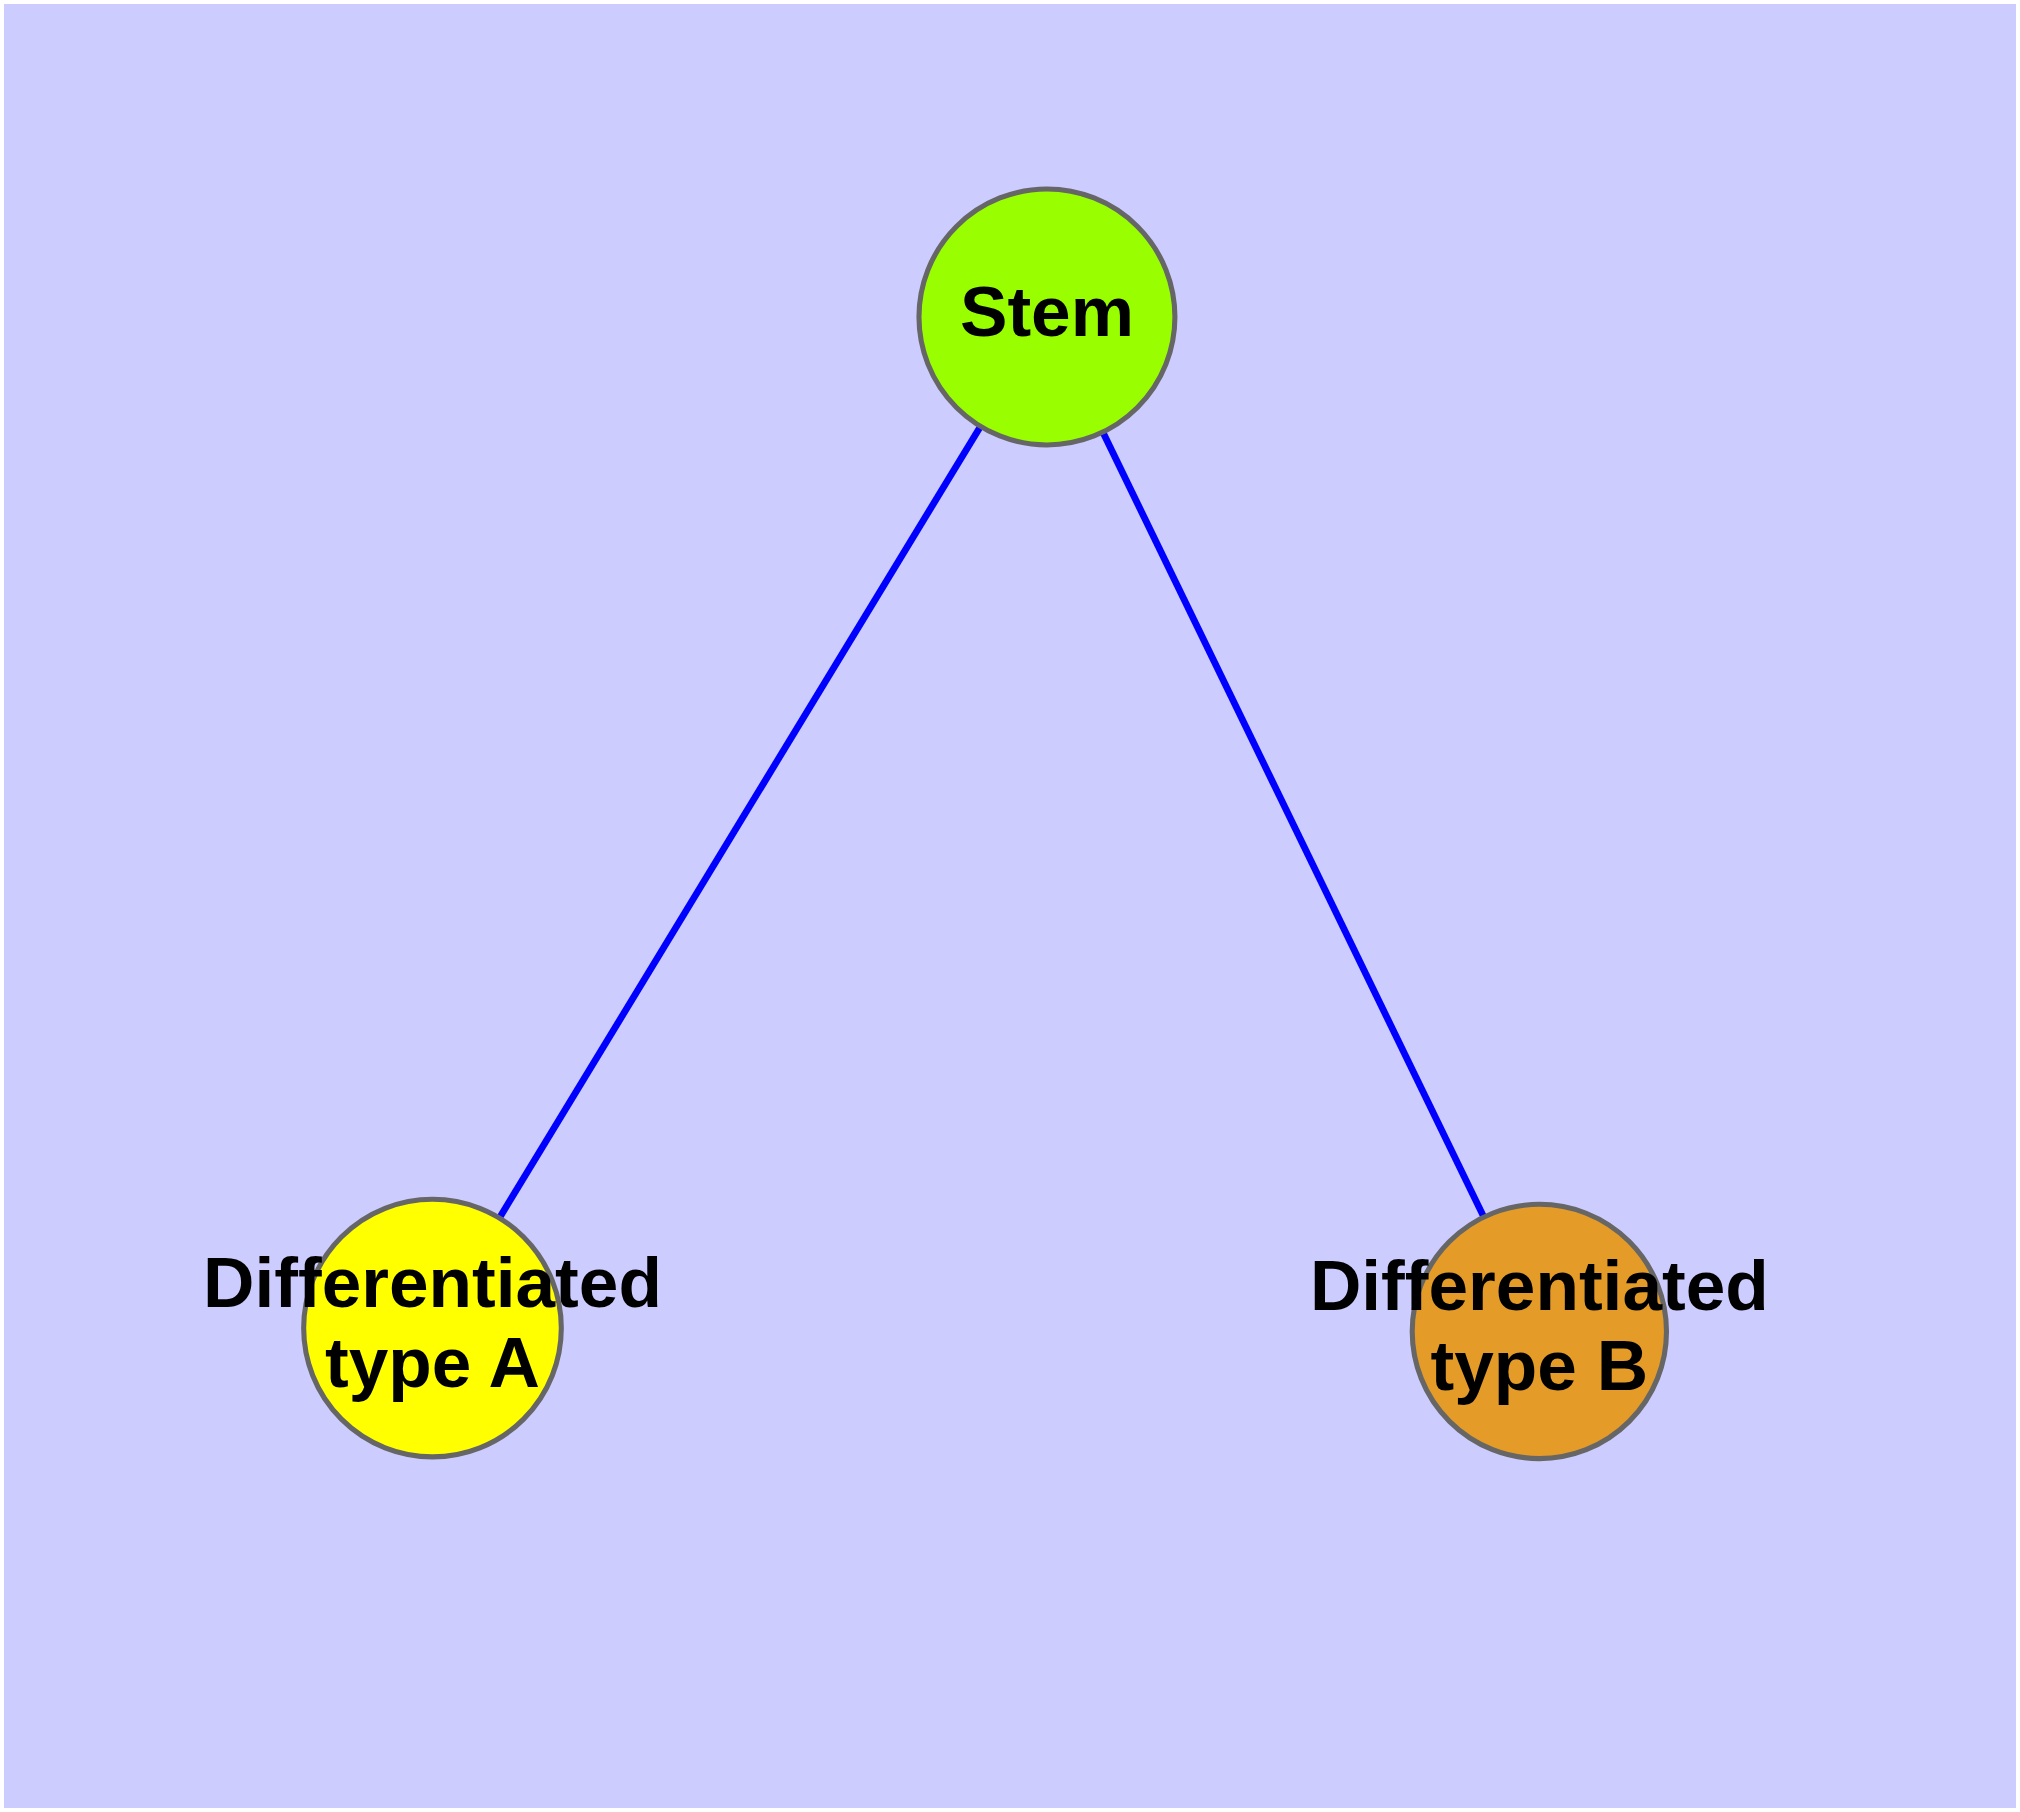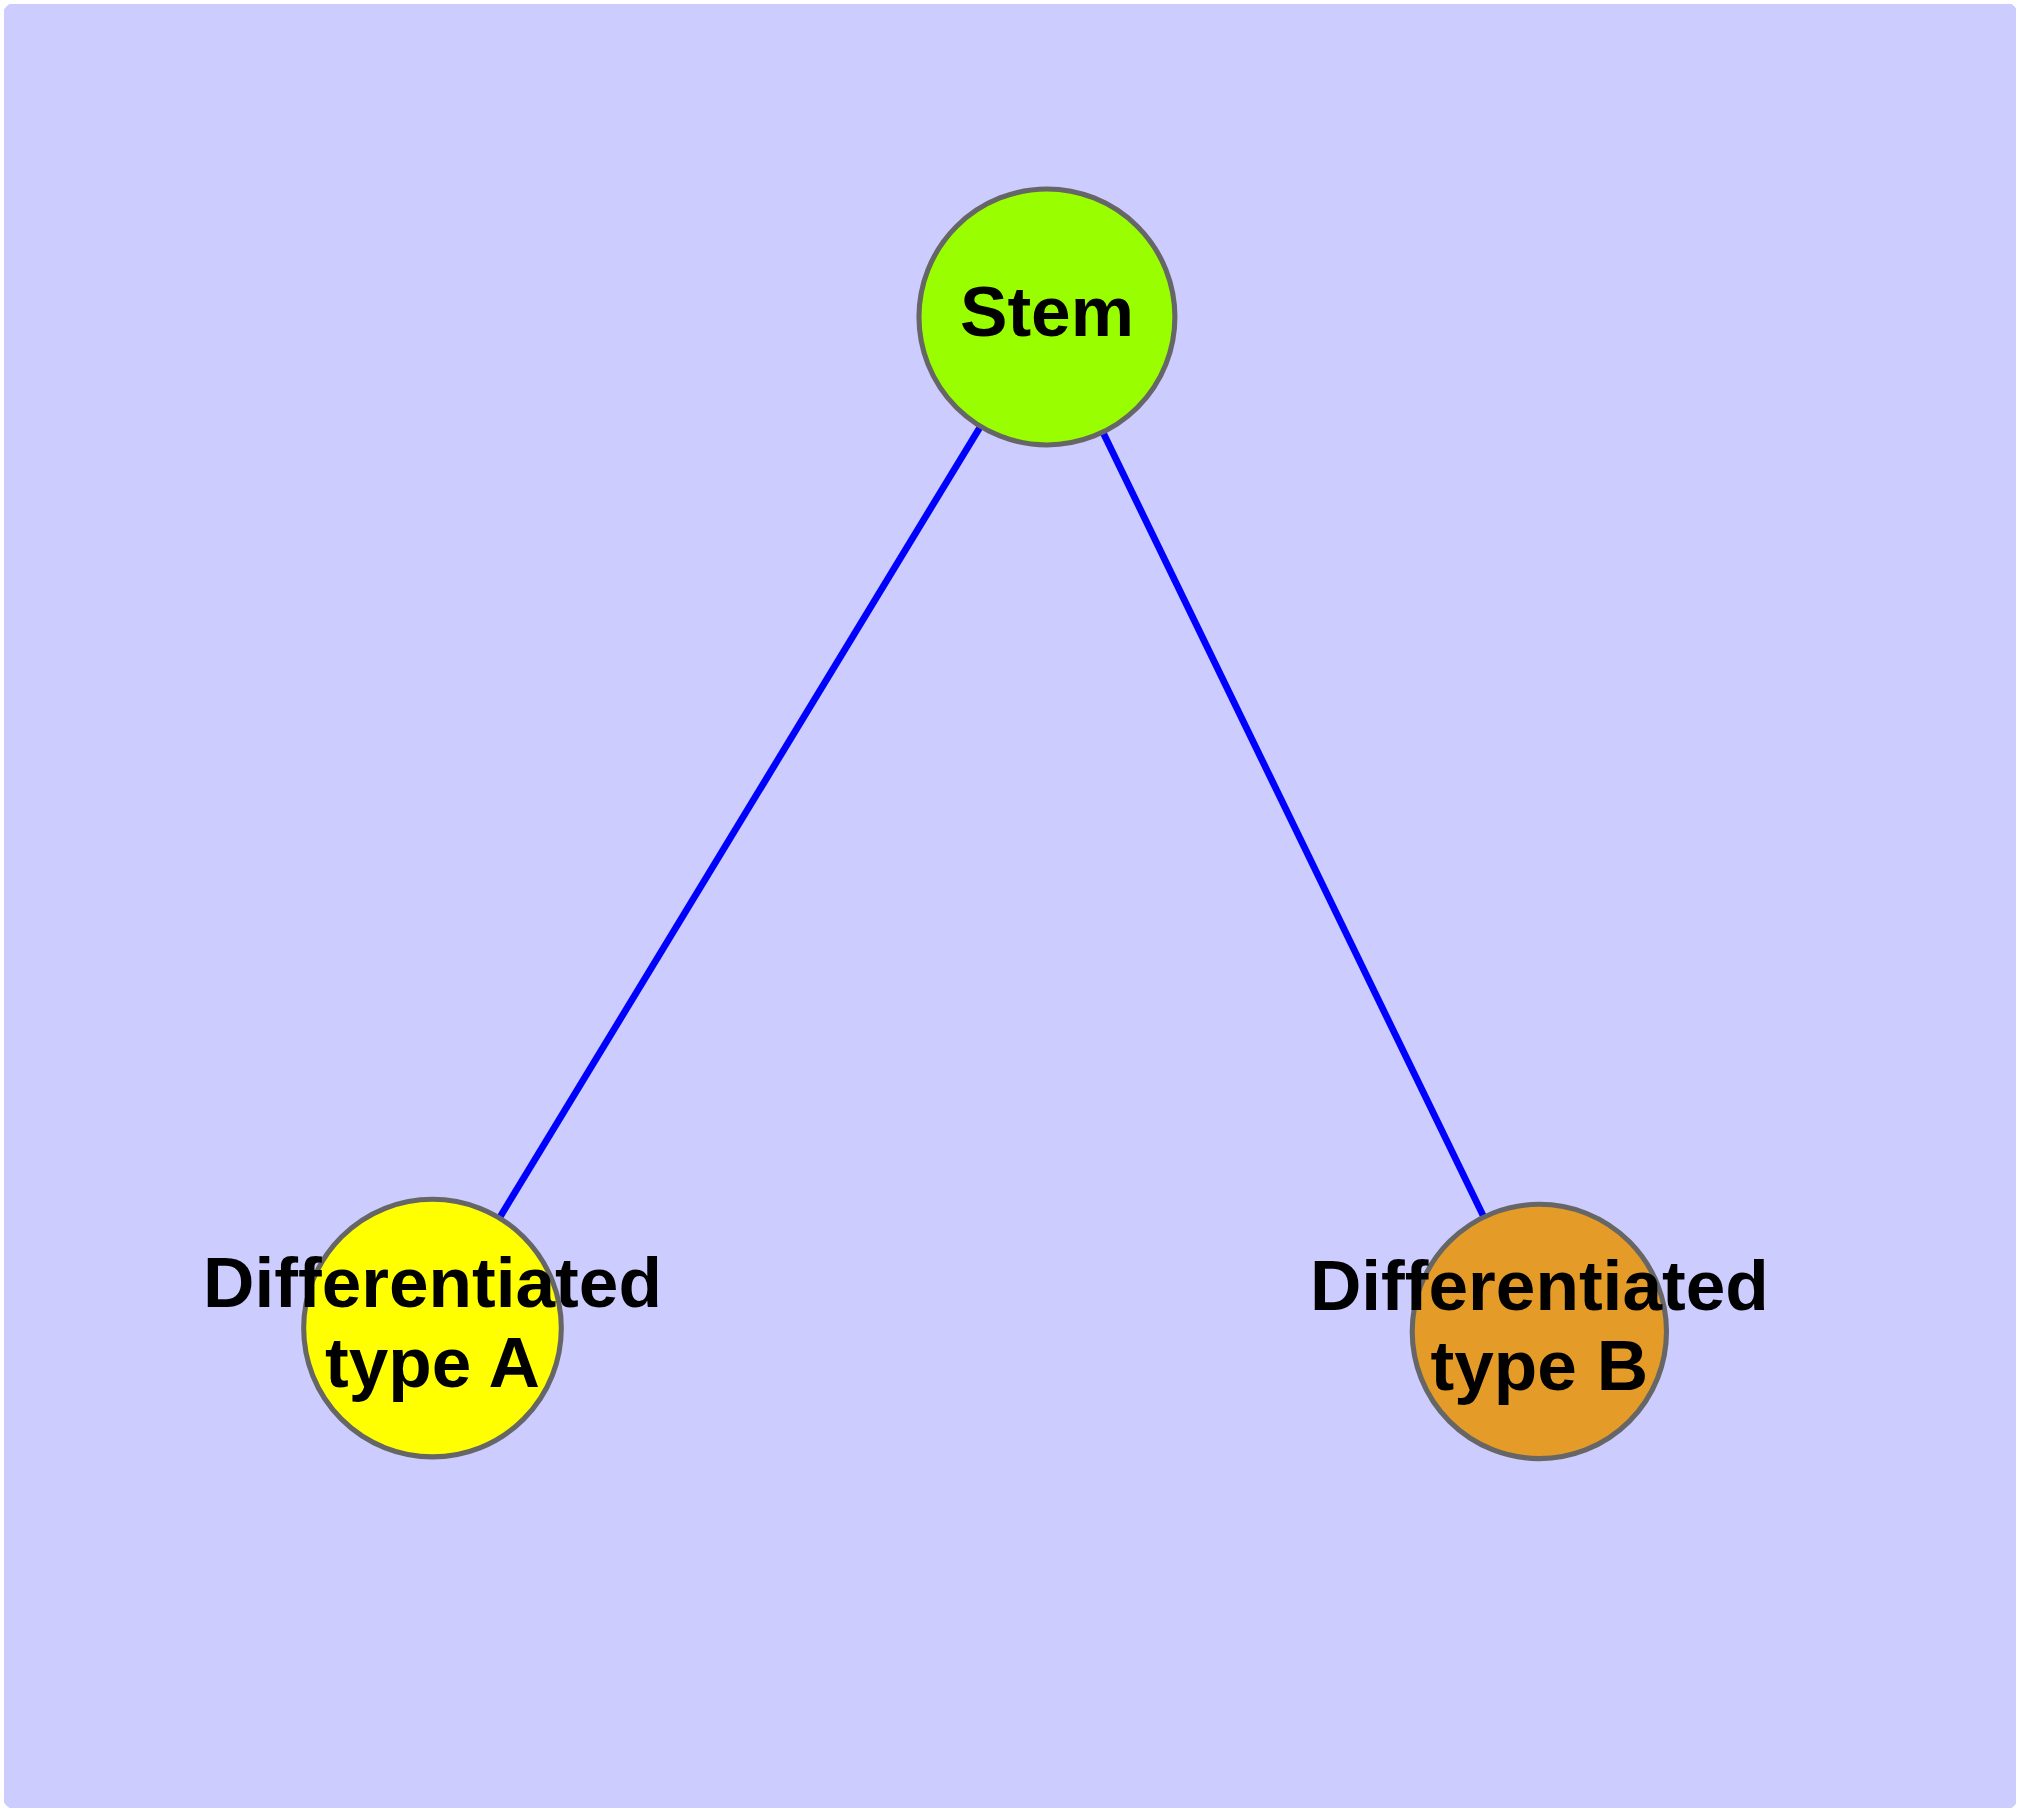--- a/index.html
+++ b/index.html
@@ -7,21 +7,20 @@
     padding: 0;
     background: #ffffff;
   }
   #canvas {
     position: relative;
     width: 2021px;
     height: 1812px;
     background: #ffffff;
     overflow: hidden;
     font-family: "Liberation Sans", sans-serif;
-    border-radius: 22px;
   }
   #plot-background {
     position: absolute;
     left: 4.2px;
     top: 4.2px;
     width: 2012px;
     height: 1804px;
     background: #ccccff;
   }
   #graph-svg {

